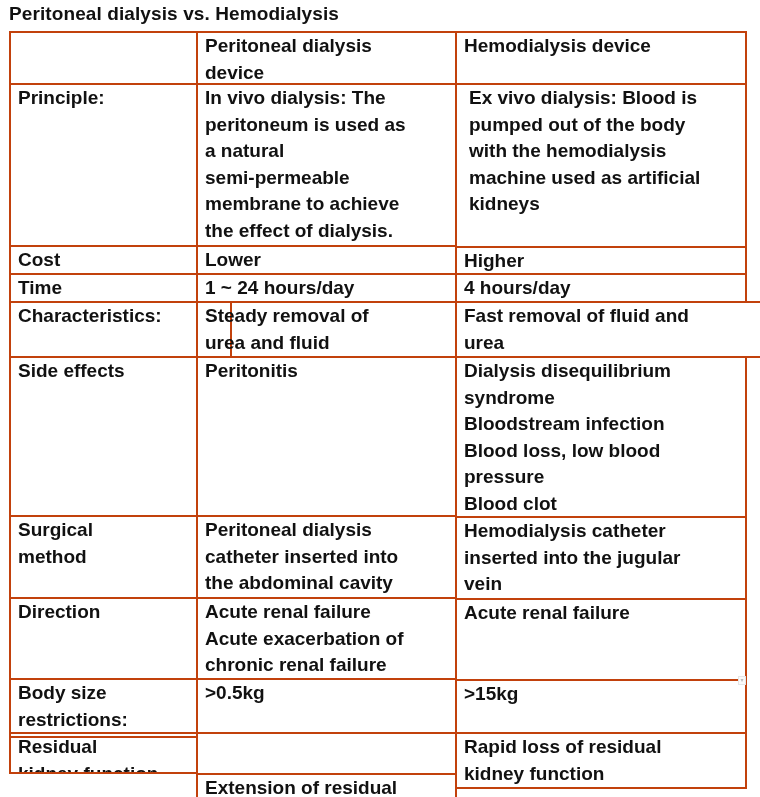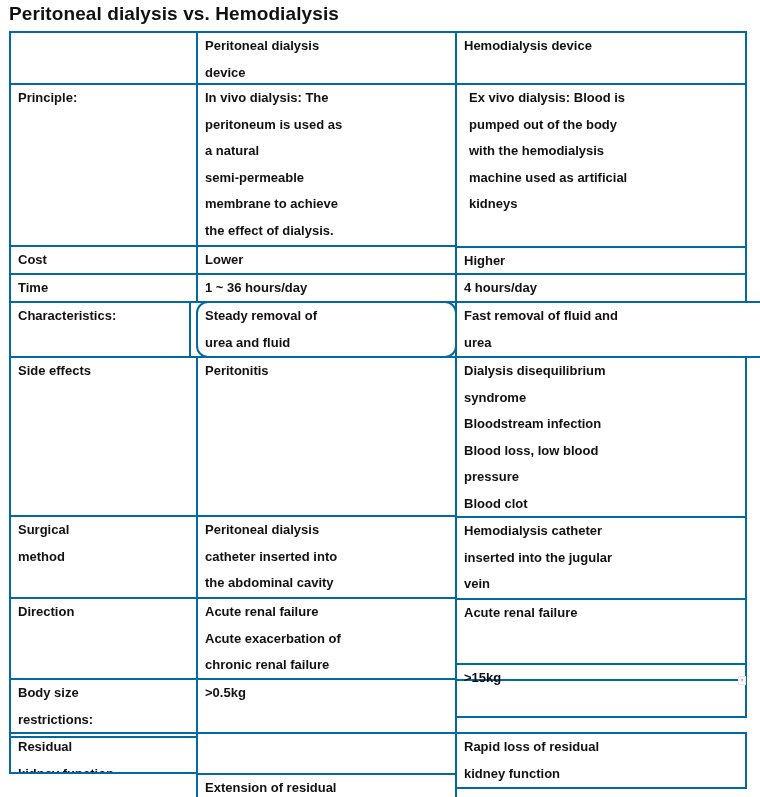--- a/index.html
+++ b/index.html
@@ -28,23 +28,23 @@
     .tbl {
       position: absolute;
       left: 9px;
       top: 31px;
       width: 738px;
       height: 756px;
     }
     .cell {
       position: absolute;
       box-sizing: border-box;
-      border: 2px solid #0369a1;
+      border: 2px solid #c2410c;
       padding: 0 0 0 7px;
-      font-size: 13px;
+      font-size: 19px;
       font-weight: bold;
       line-height: 26.5px;
       overflow: hidden;
     }
     .cell .line {
       display: block;
       white-space: nowrap;
     }
     .dd-glyph {
       position: absolute;
@@ -101,29 +101,29 @@
     <div class="cell" style="left: 187px; width: 261px; top: 214px; height: 30px;">
       <span class="line">Lower</span>
     </div>
     <div class="cell" style="left: 446px; width: 292px; top: 215px; height: 29px;">
       <span class="line">Higher</span>
     </div>
     <div class="cell" style="left: 0px; width: 189px; top: 242px; height: 30px;">
       <span class="line">Time</span>
     </div>
     <div class="cell" style="left: 187px; width: 261px; top: 242px; height: 30px;">
-      <span class="line">1 ~ 36 hours/day</span>
+      <span class="line">1 ~ 24 hours/day</span>
     </div>
     <div class="cell" style="left: 446px; width: 292px; top: 242px; height: 30px;">
       <span class="line">4 hours/day</span>
     </div>
-    <div class="cell" style="left: 0px; width: 182px; top: 270px; height: 57px;">
+    <div class="cell" style="left: 0px; width: 223px; top: 270px; height: 57px;">
       <span class="line">Characteristics:</span>
     </div>
-    <div class="cell" style="left: 187px; width: 261px; top: 270px; height: 57px; border-radius: 12px;">
+    <div class="cell" style="left: 187px; width: 261px; top: 270px; height: 57px;">
       <span class="line">Steady removal of</span>
       <span class="line">urea and fluid</span>
     </div>
     <div class="cell" style="left: 446px; width: 348px; top: 270px; height: 57px;">
       <span class="line">Fast removal of fluid and</span>
       <span class="line">urea</span>
     </div>
     <div class="cell" style="left: 0px; width: 189px; top: 325px; height: 161px;">
       <span class="line">Side effects</span>
     </div>
@@ -163,21 +163,21 @@
     <div class="cell" style="left: 446px; width: 292px; top: 567px; height: 83px;">
       <span class="line">Acute renal failure</span>
     </div>
     <div class="cell" style="left: 0px; width: 189px; top: 647px; height: 60px;">
       <span class="line">Body size</span>
       <span class="line">restrictions:</span>
     </div>
     <div class="cell" style="left: 187px; width: 261px; top: 647px; height: 56px;">
       <span class="line">&gt;0.5kg</span>
     </div>
-    <div class="cell" style="left: 446px; width: 292px; top: 632px; height: 55px;">
+    <div class="cell" style="left: 446px; width: 292px; top: 648px; height: 55px;">
       <span class="line">&gt;15kg</span>
     </div>
     <div class="cell" style="left: 0px; width: 189px; top: 701px; height: 42px;">
       <span class="line">Residual</span>
       <span class="line">kidney function</span>
     </div>
     <div class="cell" style="left: 187px; width: 261px; top: 742px; height: 57px;">
       <span class="line">Extension of residual</span>
       <span class="line">kidney function</span>
     </div>

